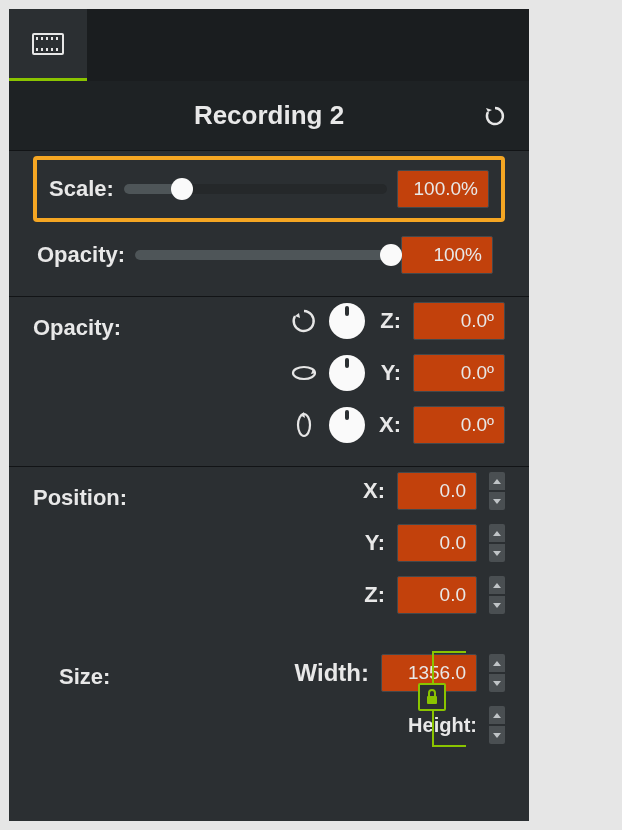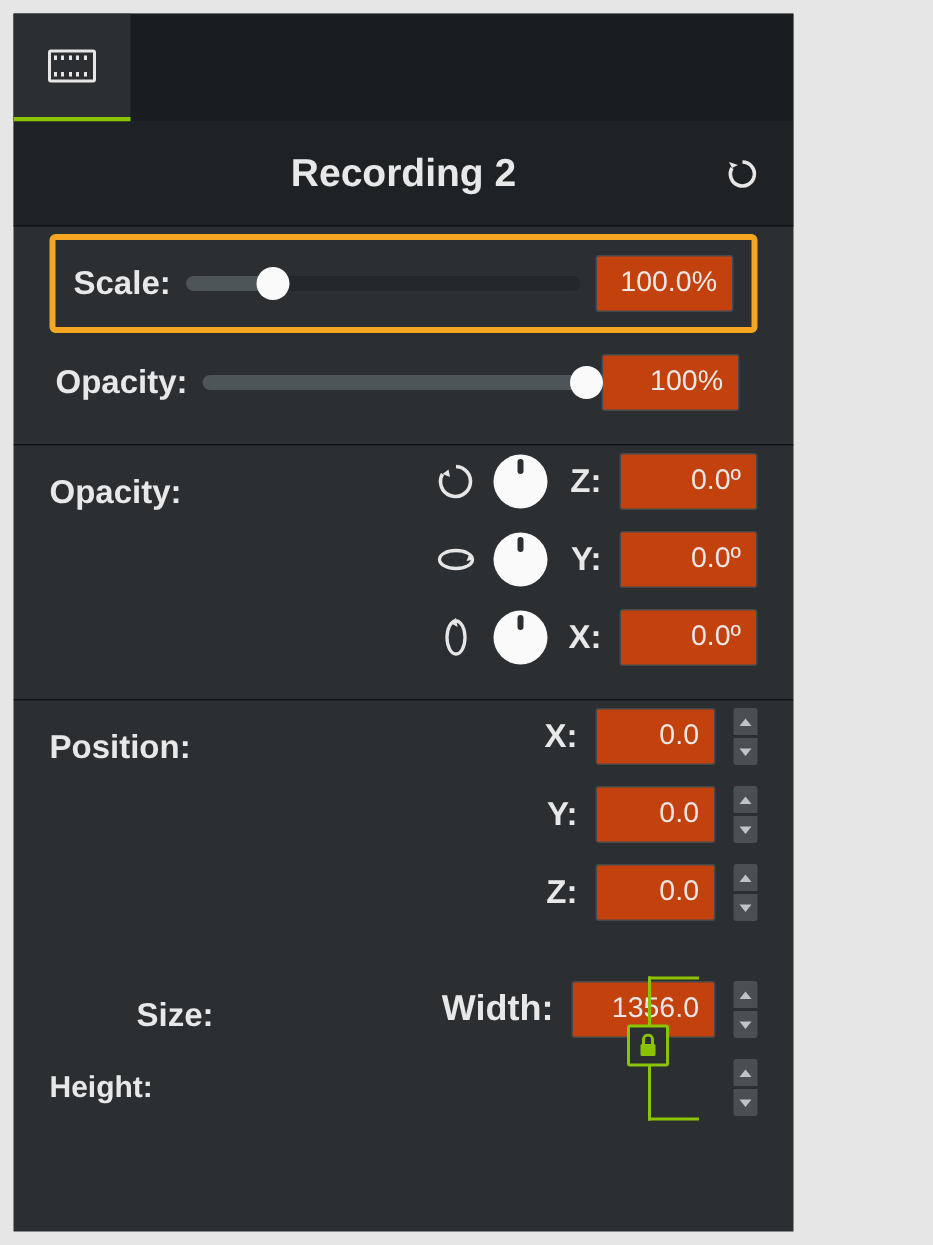--- a/index.html
+++ b/index.html
@@ -172,21 +172,21 @@
     align-items: center;
     justify-content: center;
   }
   .pos-row {
     display: flex;
     align-items: center;
     justify-content: flex-end;
     gap: 12px;
     margin-bottom: 14px;
   }
-  .pos-row:last-child { margin-bottom: 0; justify-content: space-between; }
+  .pos-row:last-child { margin-bottom: 0; }
   .stepper {
     width: 16px;
     height: 38px;
     display: flex;
     flex-direction: column;
     gap: 2px;
   }
   .step-btn {
     flex: 1;
     background: #4a4f52;
@@ -362,21 +362,21 @@
         <div class="step-btn up">
             <div class="tri-up"></div>
           </div>
         <div class="step-btn dn">
             <div class="tri-dn"></div>
           </div>
       </div>
     </div>
 
     <div class="size-group">
-      <span class="label" style="position:absolute;left:58px;top:10px">Size:</span>
+      <span class="label" style="position:absolute;left:26px;top:10px">Size:</span>
 
       <div class="lock-bracket">
         <div class="br top"></div>
         <div class="br bot"></div>
         <div class="lock-icon-box">
           <svg width="14" height="16" viewBox="0 0 14 16">
             <rect x="2" y="7" width="10" height="8" rx="1" fill="#8ac400"></rect>
             <path d="M4 7 V4 a3 3 0 0 1 6 0 V7" stroke="#8ac400" stroke-width="2" fill="none"></path>
           </svg>
         </div>

